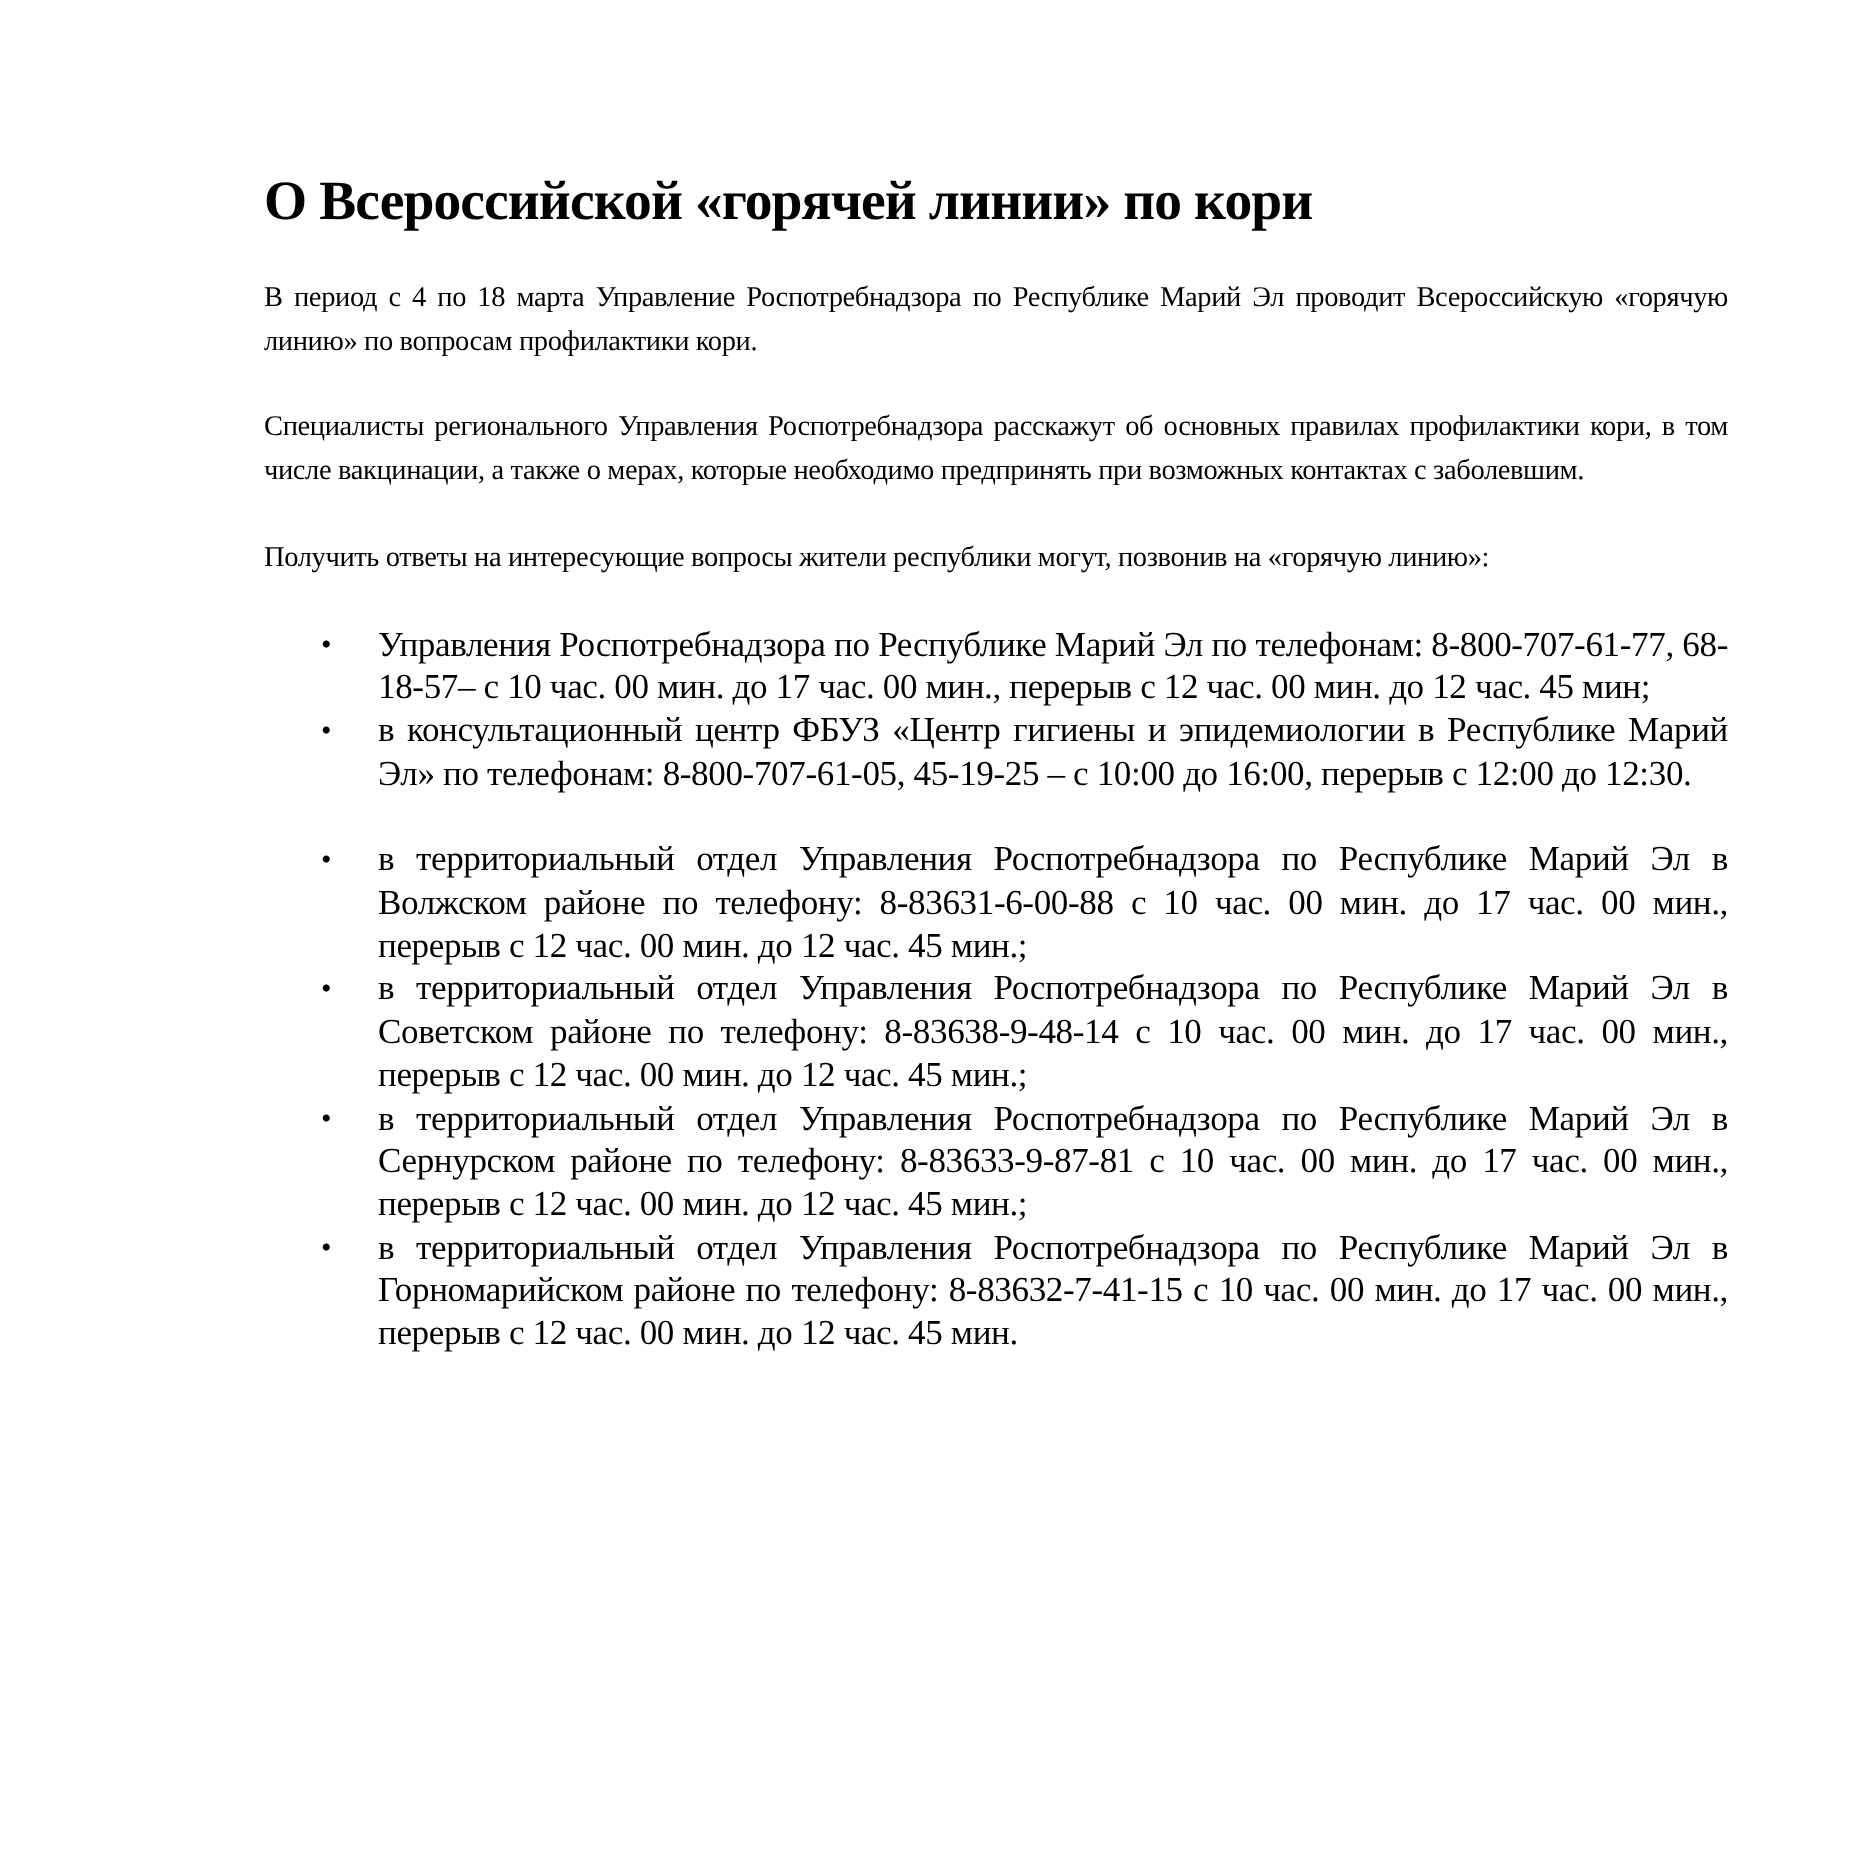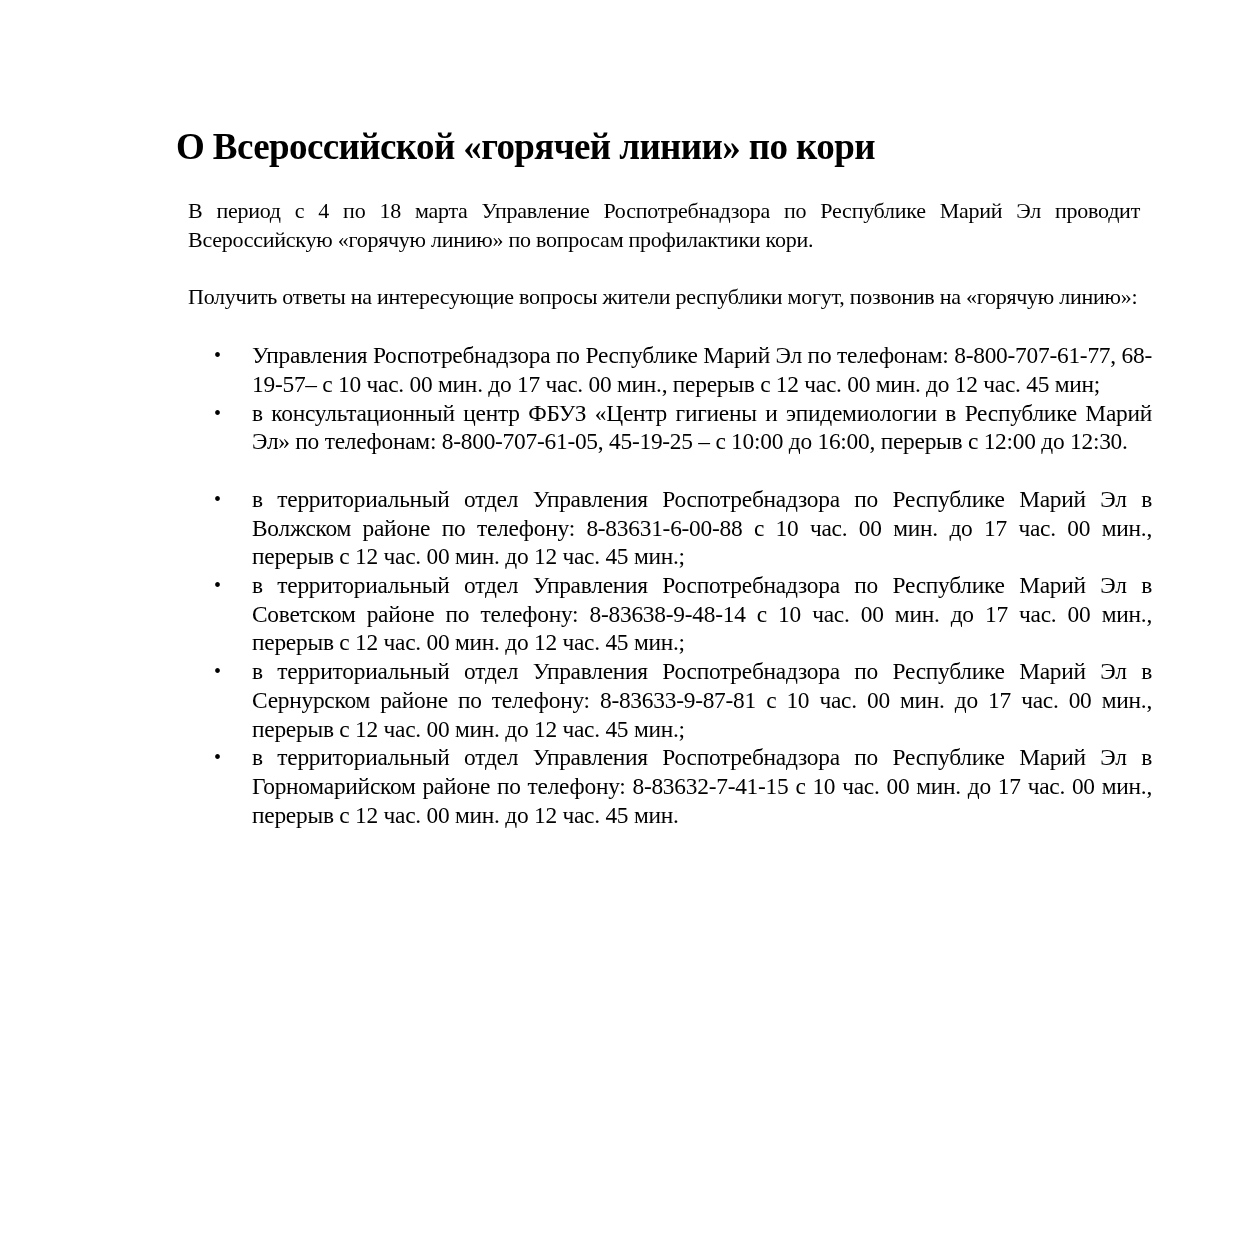--- a/index.html
+++ b/index.html
@@ -11,33 +11,33 @@
       width: 1240px;
       height: 1241px;
       position: relative;
       overflow: hidden;
       color: #000000;
       font-family: "Liberation Serif", "DejaVu Serif", serif;
     }
     .page {
       position: absolute;
       left: 176px;
-      top: 124px;
+      top: 112px;
       width: 976px;
     }
     h1 {
       margin: 0;
       font-size: 37px;
       font-weight: bold;
       line-height: 46px;
       letter-spacing: -0.6px;
     }
     p {
-      margin: 12px;
-      font-size: 22px;
+      margin: 0;
+      font-size: 19px;
       line-height: 28.7px;
       text-align: justify;
       letter-spacing: -0.25px;
     }
     .p1 { margin-top: 27px; }
     .p2, .p3, .p4 { margin-top: 29px; }
     ul {
       list-style: none;
       margin: 29px 0 0 0;
       padding: 0;
@@ -59,26 +59,27 @@
     }
     .p4 { margin-top: 27px; }
   </style>
 </head>
 <body>
 
 <div class="page">
   <h1>О Всероссийской «горячей линии» по кори</h1>
 
   <p class="p1">В период с 4 по 18 марта Управление Роспотребнадзора по Республике Марий Эл проводит Всероссийскую «горячую линию»  по вопросам профилактики кори.</p>
+  <p class="p2">Специалисты регионального Управления Роспотребнадзора расскажут об основных правилах профилактики кори, в том числе вакцинации, а также о мерах, которые необходимо предпринять при возможных контактах с заболевшим.</p>
   <p class="p3">Получить ответы на интересующие вопросы жители республики могут, позвонив на «горячую линию»:</p>
 
   <ul>
     <li>
       <span class="bullet">•</span>
-      <span>Управления Роспотребнадзора по Республике Марий Эл по телефонам: 8-800-707-61-77, 68-19-57– с 10 час. 00 мин. до 17 час. 00 мин., перерыв с 12 час. 00 мин. до 12 час. 45 мин;</span>
+      <span>Управления Роспотребнадзора по Республике Марий Эл по телефонам: 8-800-707-61-77, 68-18-57– с 10 час. 00 мин. до 17 час. 00 мин., перерыв с 12 час. 00 мин. до 12 час. 45 мин;</span>
     </li>
     <li>
       <span class="bullet">•</span>
       <span>в консультационный центр ФБУЗ «Центр гигиены и эпидемиологии в Республике Марий Эл» по телефонам: 8-800-707-61-05, 45-19-25 – с 10:00 до 16:00, перерыв с 12:00 до 12:30.</span>
     </li>
   </ul>
 
 
   <ul>
     <li>

